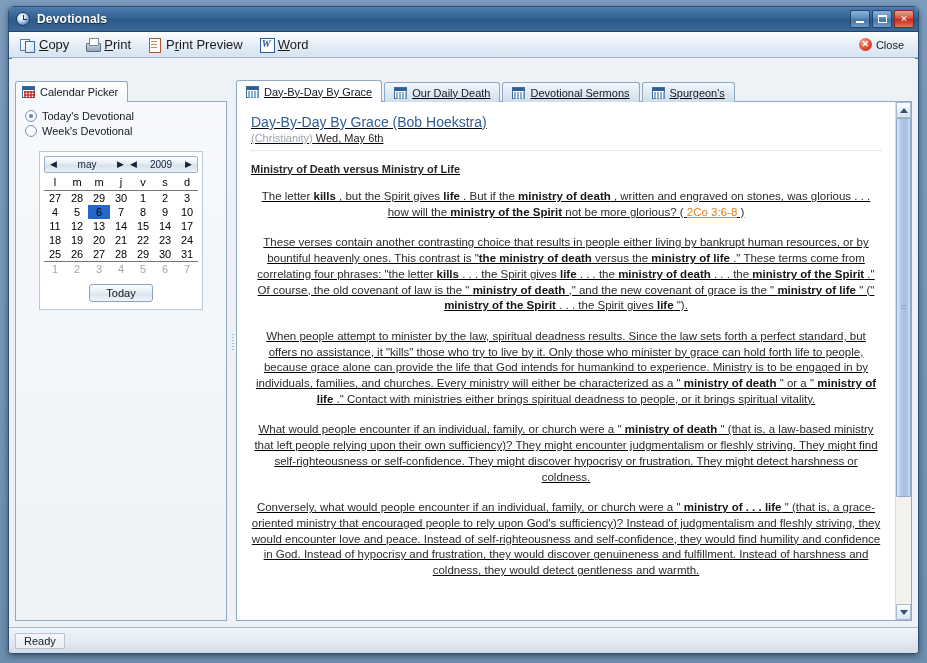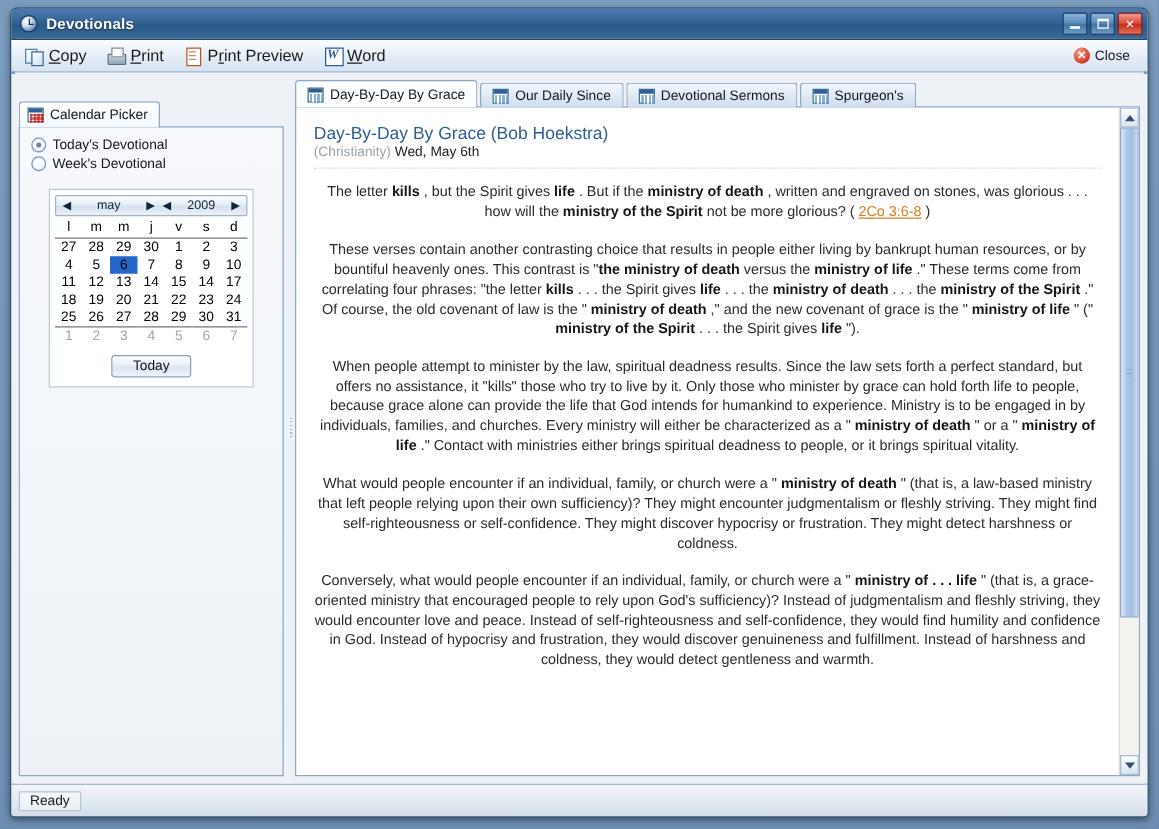--- a/index.html
+++ b/index.html
@@ -250,22 +250,22 @@
   }
   .splitter:after{
     content:""; position:absolute; left:1px; top:50%; margin-top:-9px;
     width:2px;height:18px;
     background:repeating-linear-gradient(180deg,#a9bccd 0 1px, transparent 1px 3px);
   }
 
   
   .right {
     flex:1 1 auto; min-width:0;
-    padding:5px 6px 6px 0;
-    display:flex; flex-direction:column;
+    padding:21px 6px 6px 0;
+    display:flex; flex-direction:column;text-decoration:underline;
   }
   .tabstrip { display:flex; align-items:flex-end; height:22px; position:relative; z-index:2; }
   .tab {
     display:flex; align-items:center; gap:5px;
     height:20px; padding:0 9px;
     font-size:11px; color:#14191f;
     border:1px solid #8ea9c4; border-bottom:none;
     border-radius:3px 3px 0 0;
     margin-right:2px; cursor:pointer;
     background: linear-gradient(180deg,#f3f8fd 0%, #dde8f3 55%, #cfdded 100%);
@@ -513,39 +513,40 @@
       <div class="splitter"></div>
 
       <div class="right">
         <div class="tabstrip" id="tabstrip">
             <div class="tab active">
               <span class="tab-ico"></span>
               <span>Day-By-Day By Grace</span>
             </div>
             <div class="tab">
               <span class="tab-ico"></span>
-              <span>Our Daily Since</span>
+              <span>Our Daily Death</span>
             </div>
             <div class="tab">
               <span class="tab-ico"></span>
               <span>Devotional Sermons</span>
             </div>
             <div class="tab">
               <span class="tab-ico"></span>
               <span>Spurgeon's</span>
             </div>
           </div>
         <div class="docarea">
           <div class="doc">
             <div class="doc-title">Day-By-Day By Grace (Bob Hoekstra)</div>
             <div class="doc-sub">
               <span class="cat">(Christianity)</span>
               <span class="dt">Wed, May 6th</span>
             </div>
             <div class="hr-dot"></div>
+            <div class="h2">Ministry of Death versus Ministry of Life</div>
             <div id="paras">
                 <div class="p"><span>The letter </span><b>kills</b><span> , but the Spirit gives </span><b>life</b><span> . But if the </span><b>ministry of death</b><span> , written and engraved on stones, was glorious . . . how will the </span><b>ministry of the Spirit</b><span> not be more glorious? ( </span><span class="ref">2Co 3:6-8</span><span> )</span></div>
                 <div class="p"><span>These verses contain another contrasting choice that results in people either living by bankrupt human resources, or by bountiful heavenly ones. This contrast is "</span><b>the ministry of death</b><span> versus the </span><b>ministry of life</b><span> ." These terms come from correlating four phrases: "the letter </span><b>kills</b><span> . . . the Spirit gives </span><b>life</b><span> . . . the </span><b>ministry of death</b><span> . . . the </span><b>ministry of the Spirit</b><span> ." Of course, the old covenant of law is the " </span><b>ministry of death</b><span> ," and the new covenant of grace is the " </span><b>ministry of life</b><span> " (" </span><b>ministry of the Spirit</b><span> . . . the Spirit gives </span><b>life</b><span> ").</span></div>
                 <div class="p"><span>When people attempt to minister by the law, spiritual deadness results. Since the law sets forth a perfect standard, but offers no assistance, it "kills" those who try to live by it. Only those who minister by grace can hold forth life to people, because grace alone can provide the life that God intends for humankind to experience. Ministry is to be engaged in by individuals, families, and churches. Every ministry will either be characterized as a " </span><b>ministry of death</b><span> " or a " </span><b>ministry of life</b><span> ." Contact with ministries either brings spiritual deadness to people, or it brings spiritual vitality.</span></div>
                 <div class="p"><span>What would people encounter if an individual, family, or church were a " </span><b>ministry of death</b><span> " (that is, a law-based ministry that left people relying upon their own sufficiency)? They might encounter judgmentalism or fleshly striving. They might find self-righteousness or self-confidence. They might discover hypocrisy or frustration. They might detect harshness or coldness.</span></div>
                 <div class="p"><span>Conversely, what would people encounter if an individual, family, or church were a " </span><b>ministry of . . . life</b><span> " (that is, a grace-oriented ministry that encouraged people to rely upon God's sufficiency)? Instead of judgmentalism and fleshly striving, they would encounter love and peace. Instead of self-righteousness and self-confidence, they would find humility and confidence in God. Instead of hypocrisy and frustration, they would discover genuineness and fulfillment. Instead of harshness and coldness, they would detect gentleness and warmth.</span></div>
               </div>
           </div>
           <div class="vsb">
             <div class="sb-btn up">

